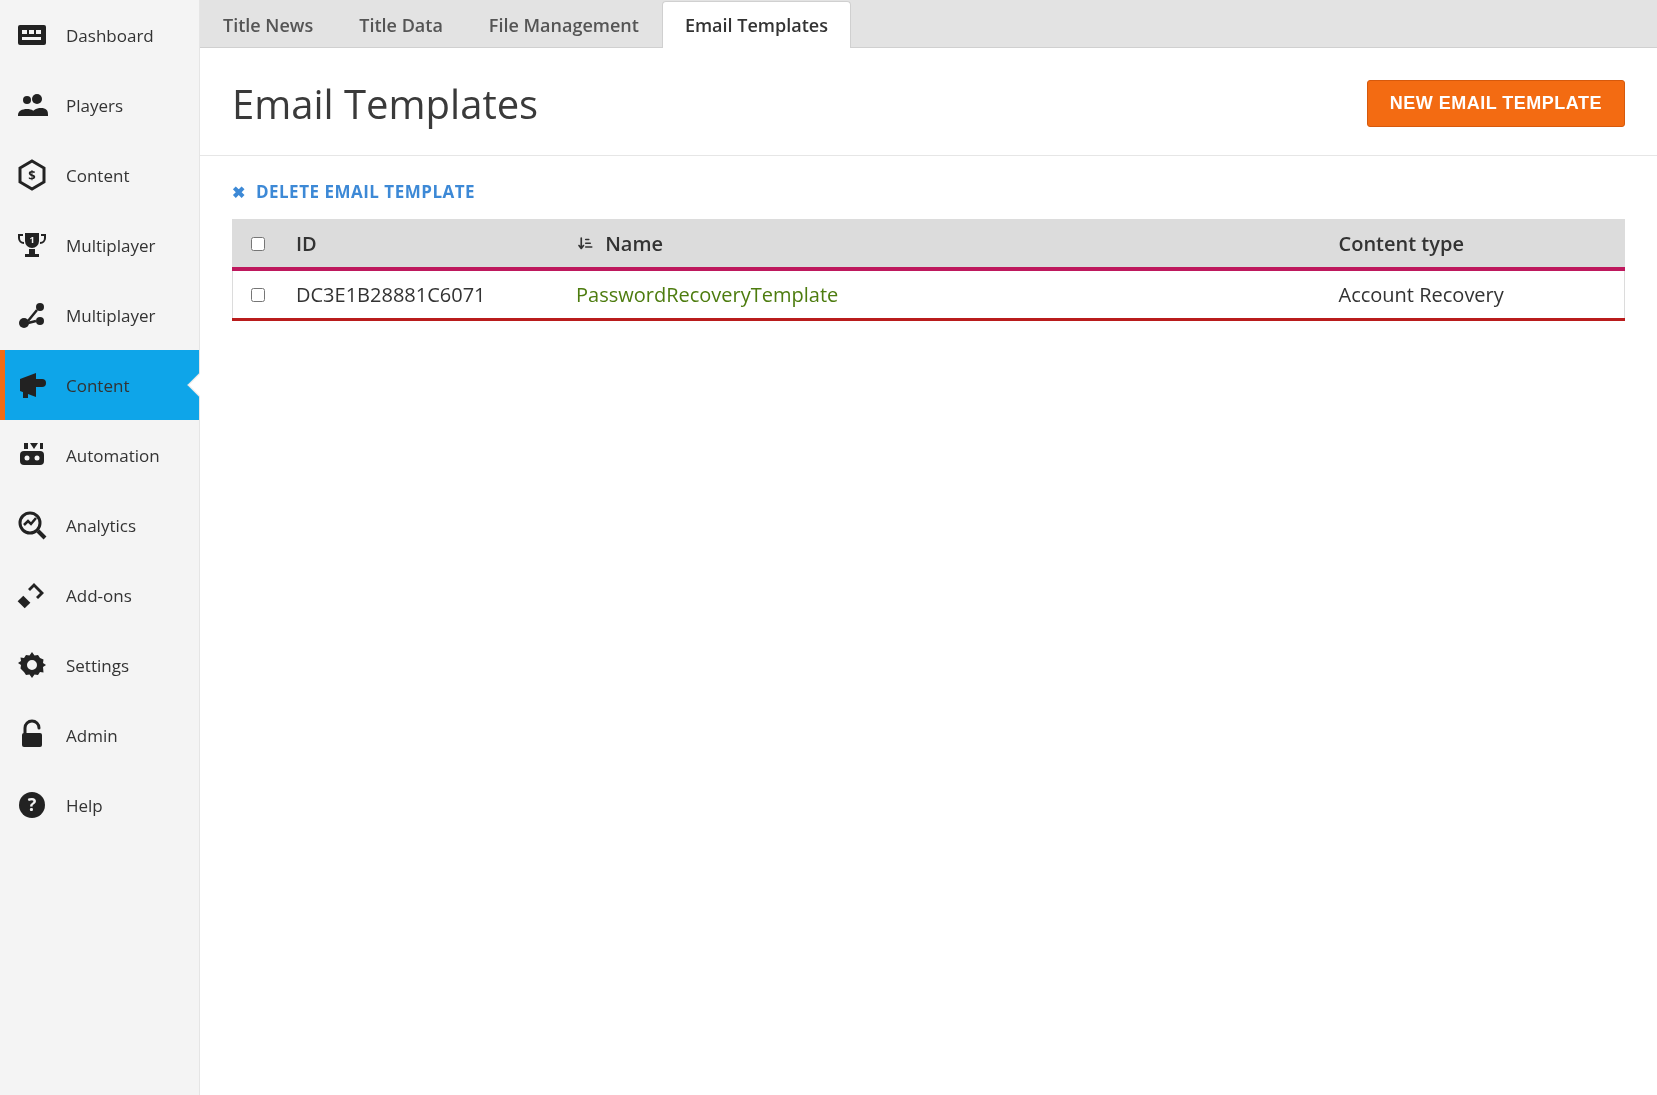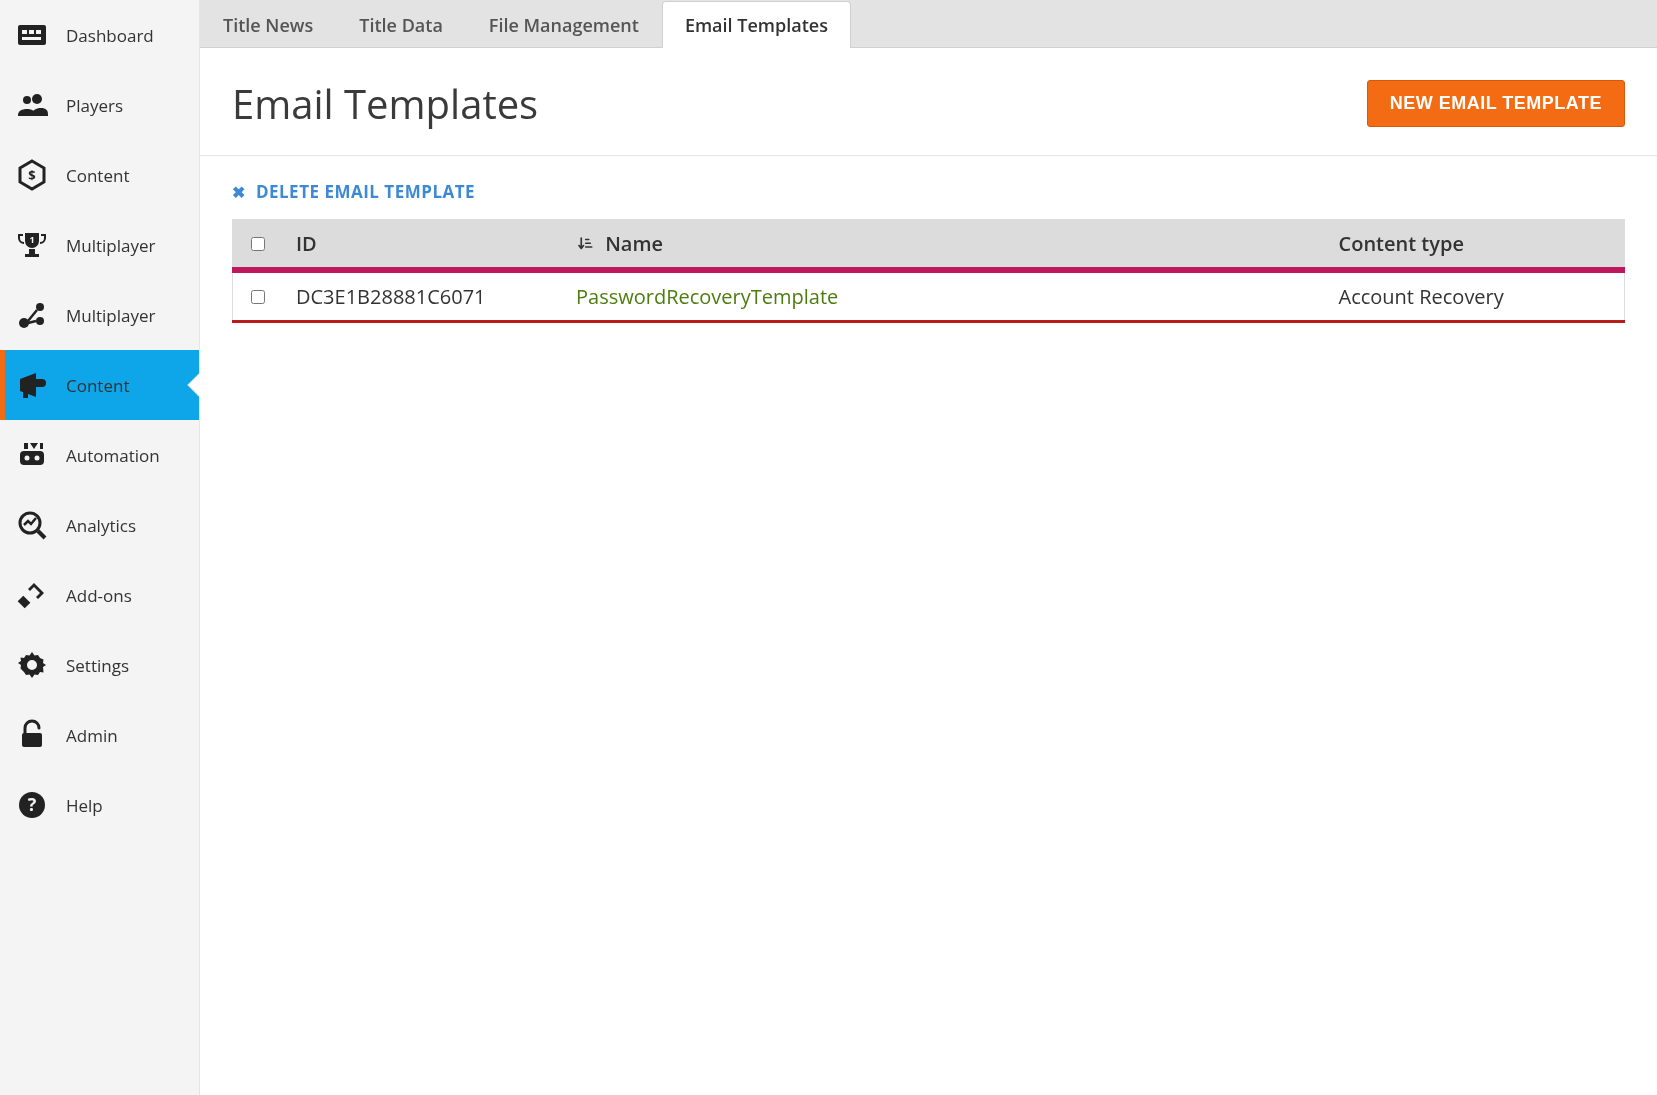--- a/index.html
+++ b/index.html
@@ -150,21 +150,21 @@
     border-collapse: collapse;
     border: 1px solid #dcdcdc;
     font-size: 20px;
   }
   table.data thead th {
     background: #dcdcdc;
     text-align: left;
     font-weight: 600;
     color: #333;
     padding: 10px 14px;
-    border-bottom: 6px solid #be185d;
+    border-bottom: 4px solid #be185d;
   }
   table.data tbody td {
     padding: 10px 14px;
     border-bottom: 3px solid #b91c1c;
     color: #333;
   }
   .col-check { width: 44px; text-align:center; }
   .col-id { width: 280px; }
   .col-name { }
   .col-type { width: 300px; }

